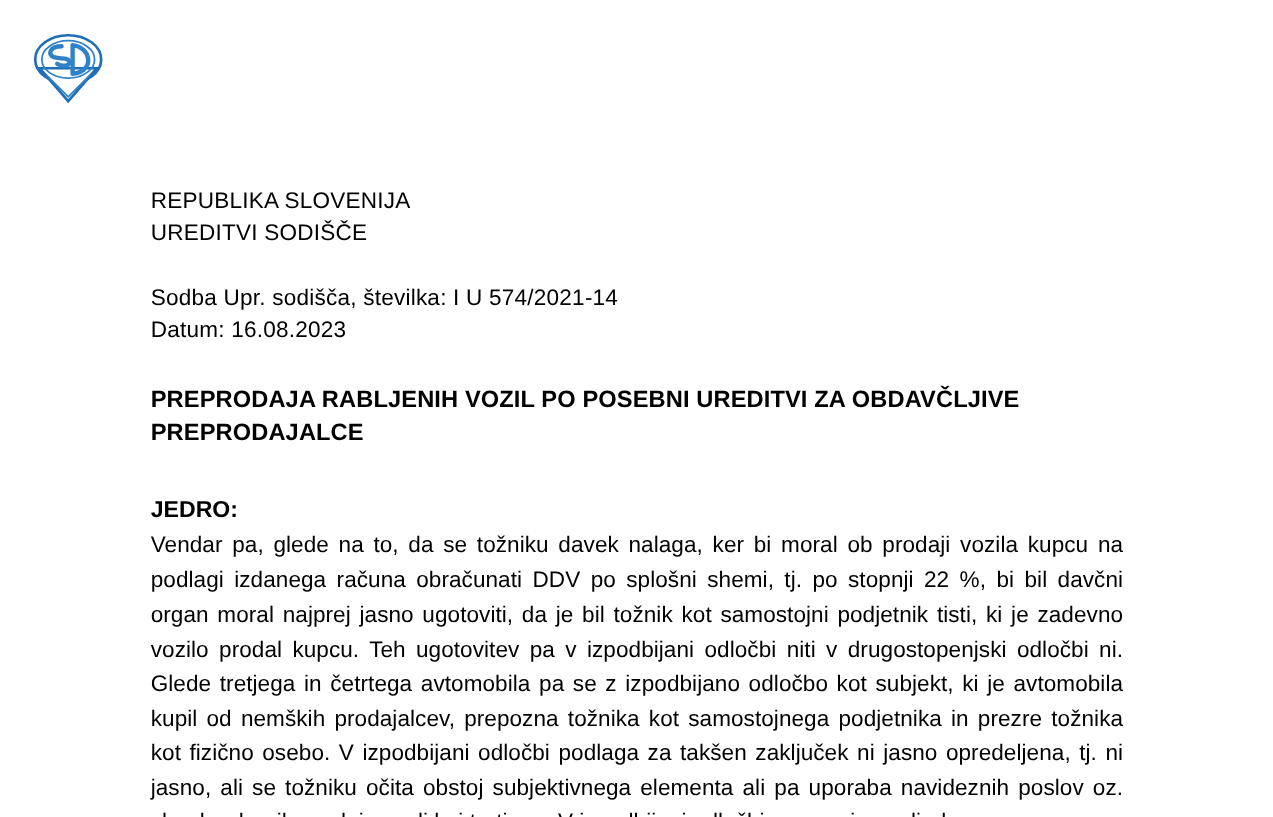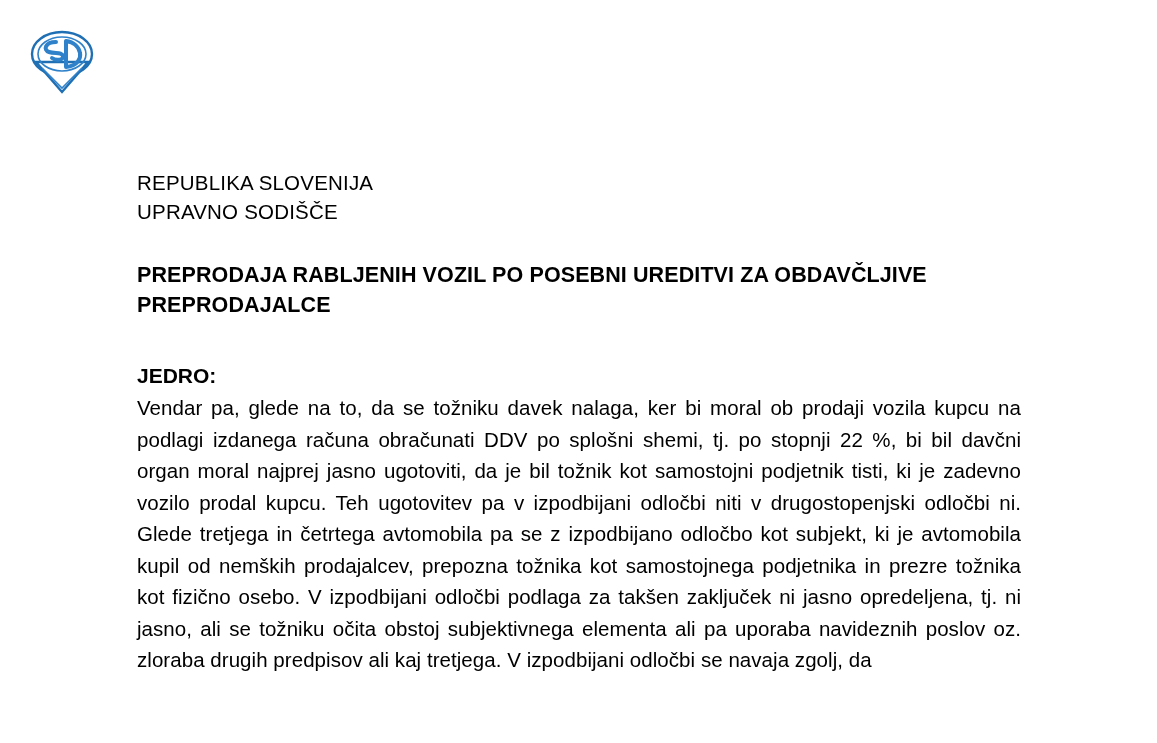--- a/index.html
+++ b/index.html
@@ -81,23 +81,27 @@
       <path d="M34 20 C23 20 21 28 27 30 C33 32 40 30 41 34 C42 38 34 39 30 36" fill="none" stroke="#2f82c9" stroke-width="4" stroke-linecap="round"></path>
       <path d="M44 19 L44 45 C56 44 59 36 58 31 C57 25 52 20 44 19 Z" fill="none" stroke="#2f82c9" stroke-width="4" stroke-linejoin="round"></path>
       <path d="M20 46 L40 66 L60 46" fill="none" stroke="#2f82c9" stroke-width="1.6"></path>
     </svg>
   </div>
 
   <div class="doc-body">
 
     <div class="org-block">
       <div>REPUBLIKA SLOVENIJA</div>
-      <div>UPRAVNO SODIŠČE</div>
+      <div>UREDITVI SODIŠČE</div>
     </div>
 
+    <div class="meta-block">
+      <div>Sodba Upr. sodišča, številka: I U 574/2021-14</div>
+      <div>Datum: 16.08.2023</div>
+    </div>
 
     <div class="doc-title">PREPRODAJA RABLJENIH VOZIL PO POSEBNI UREDITVI ZA OBDAVČLJIVE PREPRODAJALCE</div>
 
     <div class="section-label">JEDRO:</div>
 
     <div class="body-text">Vendar pa, glede na to, da se tožniku davek nalaga, ker bi moral ob prodaji vozila kupcu na podlagi izdanega računa obračunati DDV po splošni shemi, tj. po stopnji 22 %, bi bil davčni organ moral najprej jasno ugotoviti, da je bil tožnik kot samostojni podjetnik tisti, ki je zadevno vozilo prodal kupcu. Teh ugotovitev pa v izpodbijani odločbi niti v drugostopenjski odločbi ni. Glede tretjega in četrtega avtomobila pa se z izpodbijano odločbo kot subjekt, ki je avtomobila kupil od nemških prodajalcev, prepozna tožnika kot samostojnega podjetnika in prezre tožnika kot fizično osebo. V izpodbijani odločbi podlaga za takšen zaključek ni jasno opredeljena, tj. ni jasno, ali se tožniku očita obstoj subjektivnega elementa ali pa uporaba navideznih poslov oz. zloraba drugih predpisov ali kaj tretjega. V izpodbijani odločbi se navaja zgolj, da</div>
 
   </div>
 </div>
 

